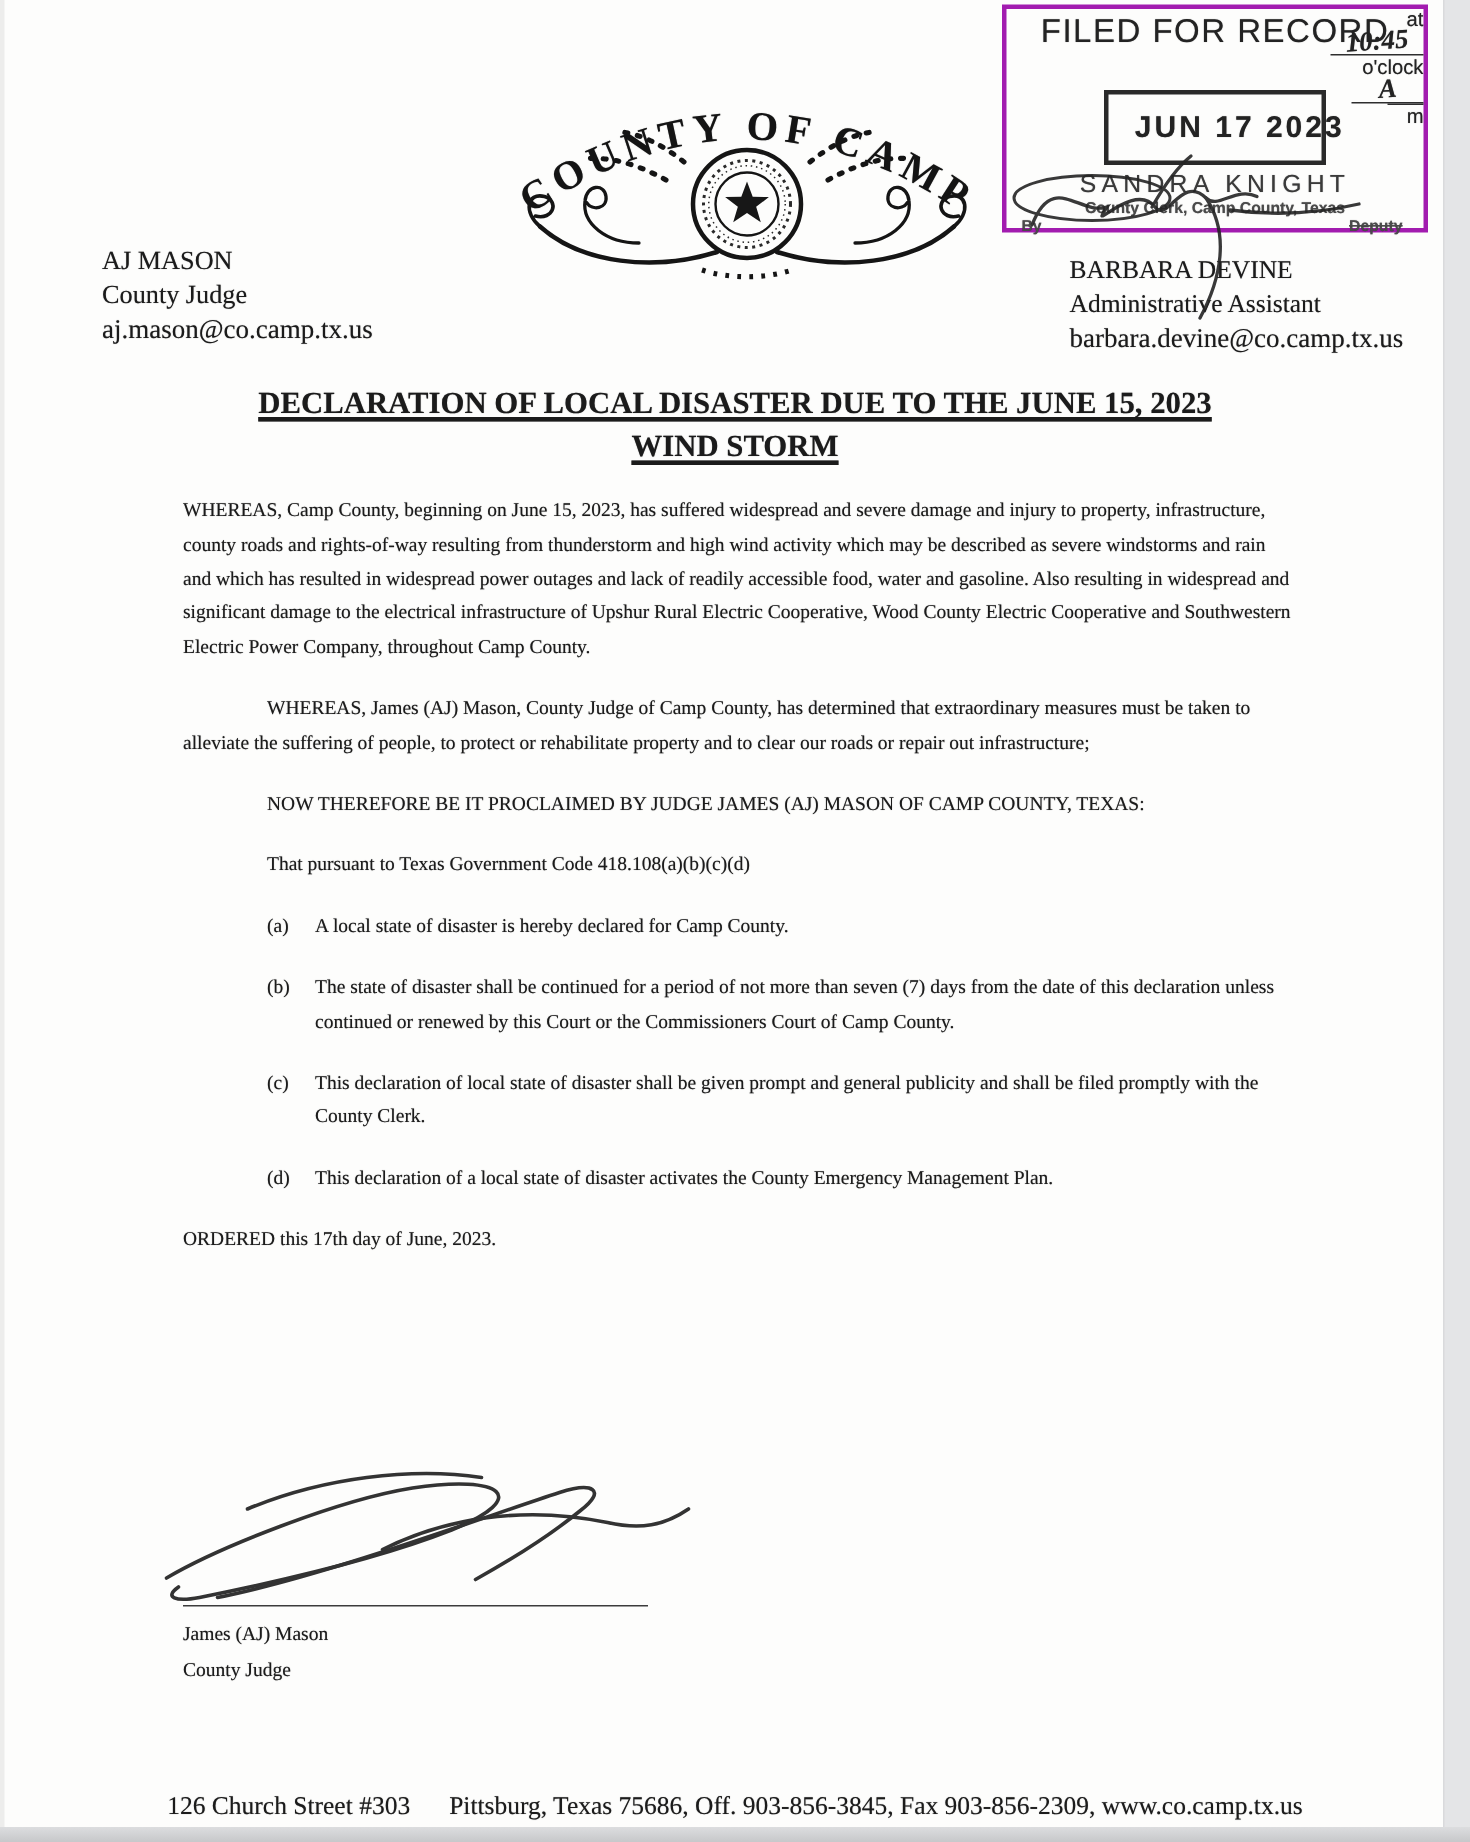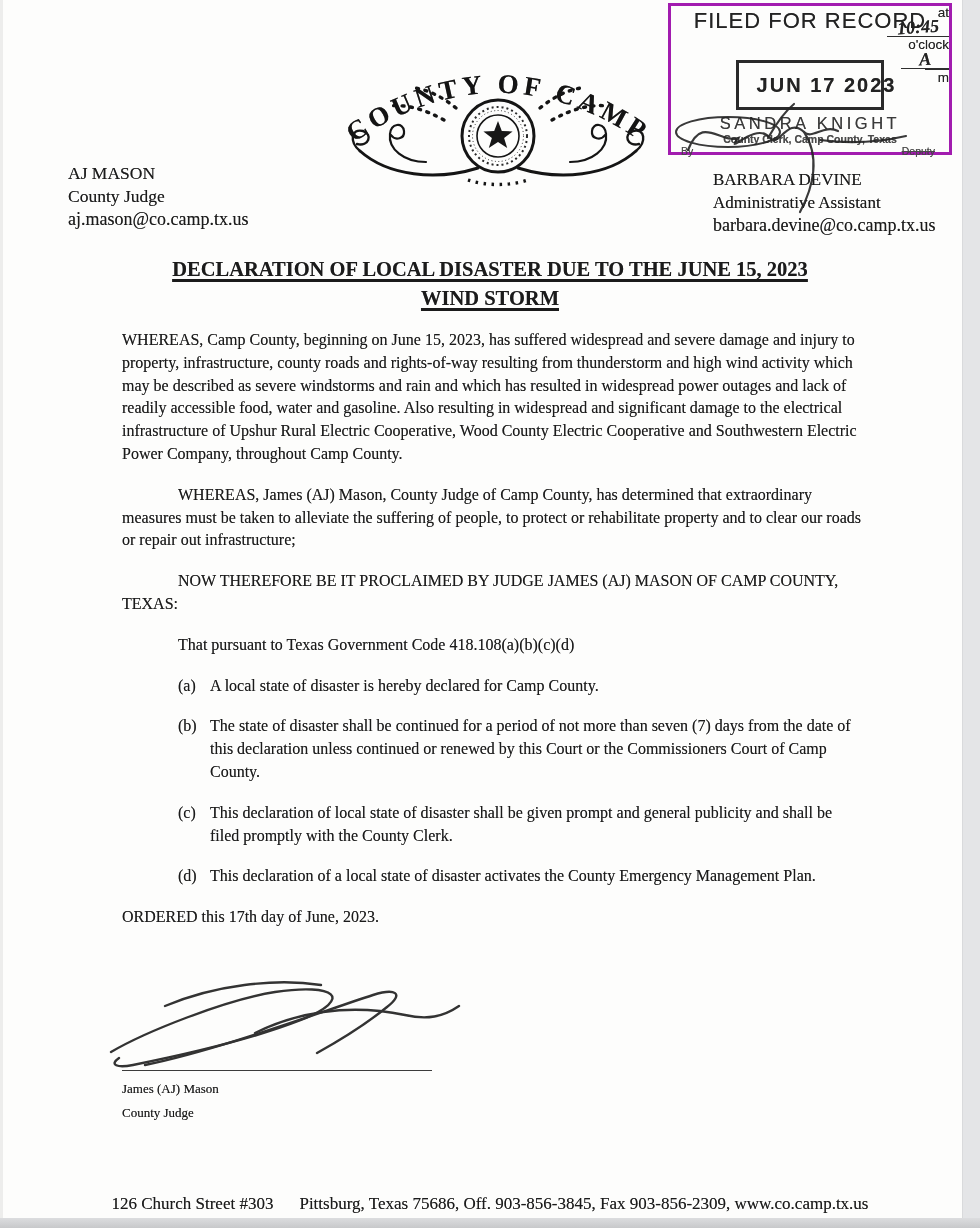--- a/index.html
+++ b/index.html
@@ -34,41 +34,41 @@
     font-family:"Liberation Serif", serif; font-style:italic; font-weight:700;
     font-size:18px; display:inline-block; transform:rotate(-4deg); line-height:14px;
   }
   .stamp-datebox {
     width:148px; height:50px; border:3px solid #2a2a2a; margin:5px auto 0;
     display:flex; align-items:center; justify-content:center;
     font-size:20px; font-weight:700; letter-spacing:2px; white-space:nowrap;padding-left:33px;
   }
   .stamp-clerk { text-align:center; font-size:16.5px; letter-spacing:3.5px; margin-top:4px; color:#3a3a3a; white-space:nowrap; }
   .stamp-clerk-title { text-align:center; font-size:10.5px; font-weight:700; color:#4a4a4a; white-space:nowrap; }
-  .stamp-by-row { display:flex; font-size:10.5px; font-weight:400; color:#4a4a4a; padding:0 14px 0 10px; }
+  .stamp-by-row { display:flex; font-size:10.5px; font-weight:700; color:#4a4a4a; padding:0 14px 0 10px; }
   .stamp-by-row .spacer { flex:1; }
   .deputy { text-decoration: line-through; }
   .clerk-signature-svg { position:absolute; left:672px; top:98px; width:250px; height:118px; z-index:5; pointer-events:none; }
 
   
   .emblem-svg { position:absolute; left:322px; top:54px; width:352px; height:140px; }
 
   
   .contact-left  { position:absolute; left:68px;  top:162px; font-size:17.5px; line-height:23px; }
   .contact-right { position:absolute; left:713px; top:168px; font-size:17px;  line-height:23px; }
   .contact-email { font-size:18px; }
 
   
   .doc-title { position:absolute; left:0; top:255px; width:980px; text-align:center;
                font-weight:700; font-size:20.5px; line-height:29px; }
   .doc-title span { text-decoration:underline; text-decoration-thickness:2.5px; text-underline-offset:3px; }
 
   
   .body-text { position:absolute; left:122px; top:329px; width:742px;
-               font-size:16px; line-height:22.8px; }
+               font-size:13px; line-height:22.8px; }
   .body-text p { margin:0 0 18px; }
   .indent { text-indent:56px; }
   .list-item { position:relative; padding-left:88px; margin-bottom:18px; }
   .list-label { position:absolute; left:56px; top:0; }
 
   
   .judge-signature-svg { position:absolute; left:103px; top:972px; width:372px; height:106px; pointer-events:none; }
   .sig-rule { position:absolute; left:122px; top:1070px; width:310px; border-top:1.8px solid #3c3c3c; }
   .sig-name-block { position:absolute; left:122px; top:1077px; font-size:13px; line-height:24px; }
 

